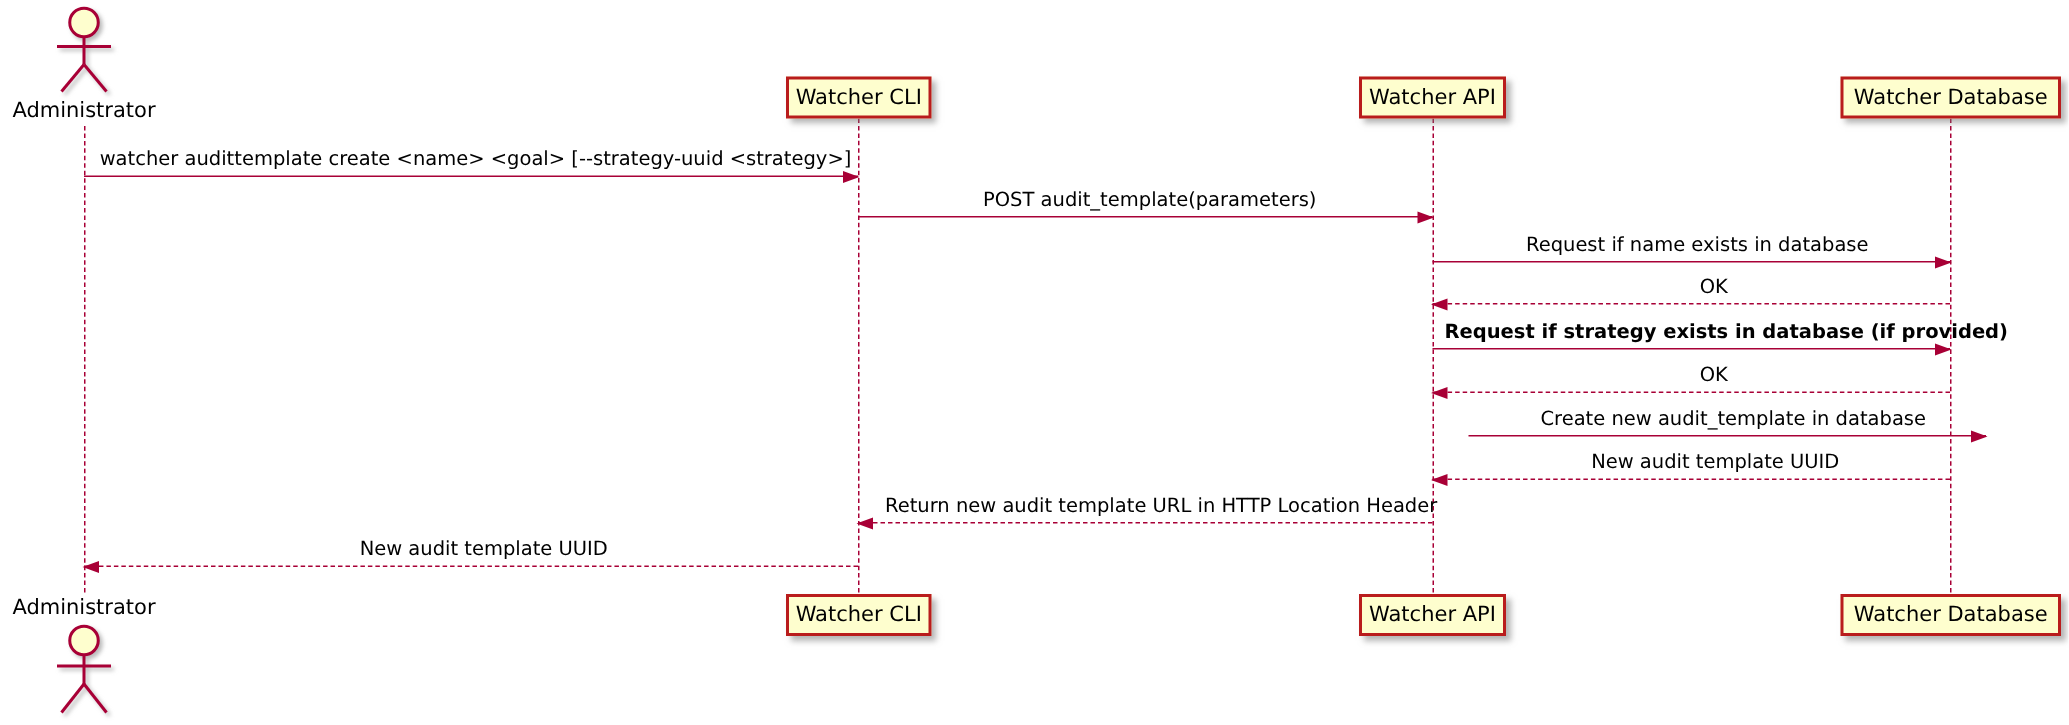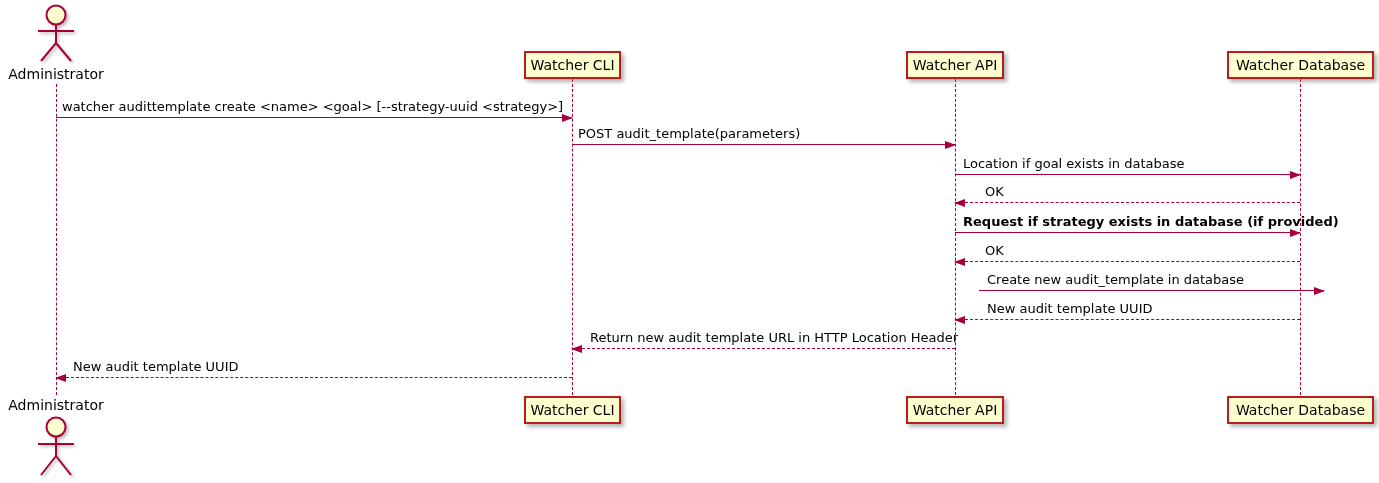--- a/index.html
+++ b/index.html
@@ -32,21 +32,21 @@
     font-size: 14px; color: #000; white-space: nowrap;
   }
 
   
   .msg { position: absolute; height: 20px; }
   .msg-line { position: absolute; left: 0; right: 0; bottom: 0; height: 0; }
   .msg.solid  .msg-line { border-top: 1px solid #A80036; }
   .msg.dashed .msg-line { border-top: 1px dashed #A80036; }
   .msg-label {
     position: absolute; bottom: 4px; left: 0; right: 0;
-    font-size: 13px; color: #000; white-space: nowrap;
+    font-size: 13px; color: #000; white-space: nowrap; text-align: center;
   }
   .msg-arrowhead {
     position: absolute; bottom: -4px; width: 0; height: 0;
     border-top: 4px solid transparent; border-bottom: 4px solid transparent;
   }
   .msg.right .msg-arrowhead { right: -1px; border-left: 11px solid #A80036; }
   .msg.left  .msg-arrowhead { left: -1px;  border-right: 11px solid #A80036; }
 </style>
 </head>
 <body>
@@ -90,21 +90,21 @@
     <div class="msg-arrowhead"></div>
   </div>
 
   <div class="msg solid right" style="left:572px; top:125px; width:383px;">
     <div class="msg-label" style="padding-left:6px;margin-top:35px;">POST audit_template(parameters)</div>
     <div class="msg-line"></div>
     <div class="msg-arrowhead"></div>
   </div>
 
   <div class="msg solid right" style="left:955px; top:155px; width:345px;">
-    <div class="msg-label" style="padding-left:8px;">Location if goal exists in database</div>
+    <div class="msg-label" style="padding-left:8px;">Request if name exists in database</div>
     <div class="msg-line"></div>
     <div class="msg-arrowhead"></div>
   </div>
 
   <div class="msg dashed left" style="left:955px; top:183px; width:345px;">
     <div class="msg-label" style="padding-left:30px;">OK</div>
     <div class="msg-line"></div>
     <div class="msg-arrowhead"></div>
   </div>
 

